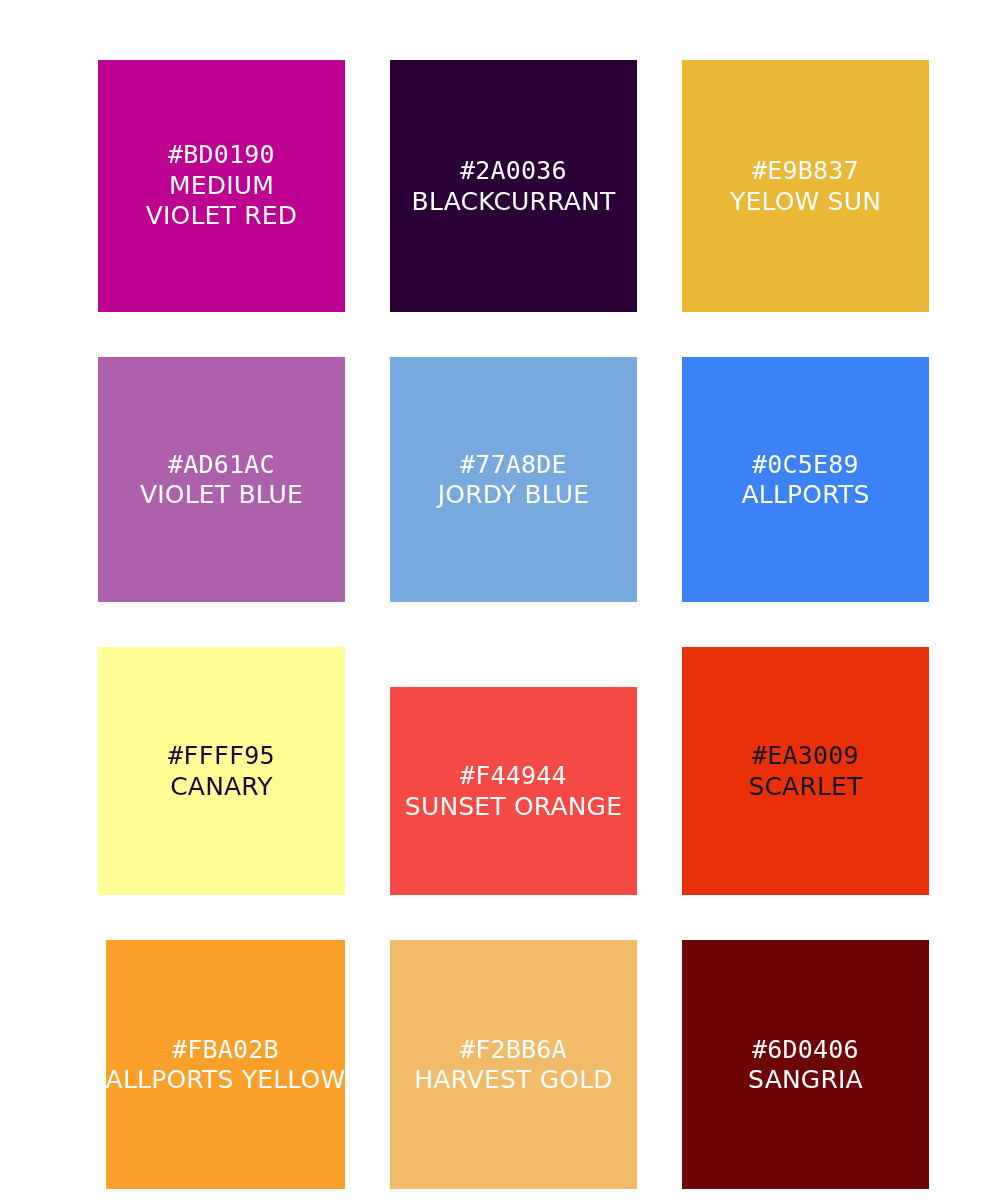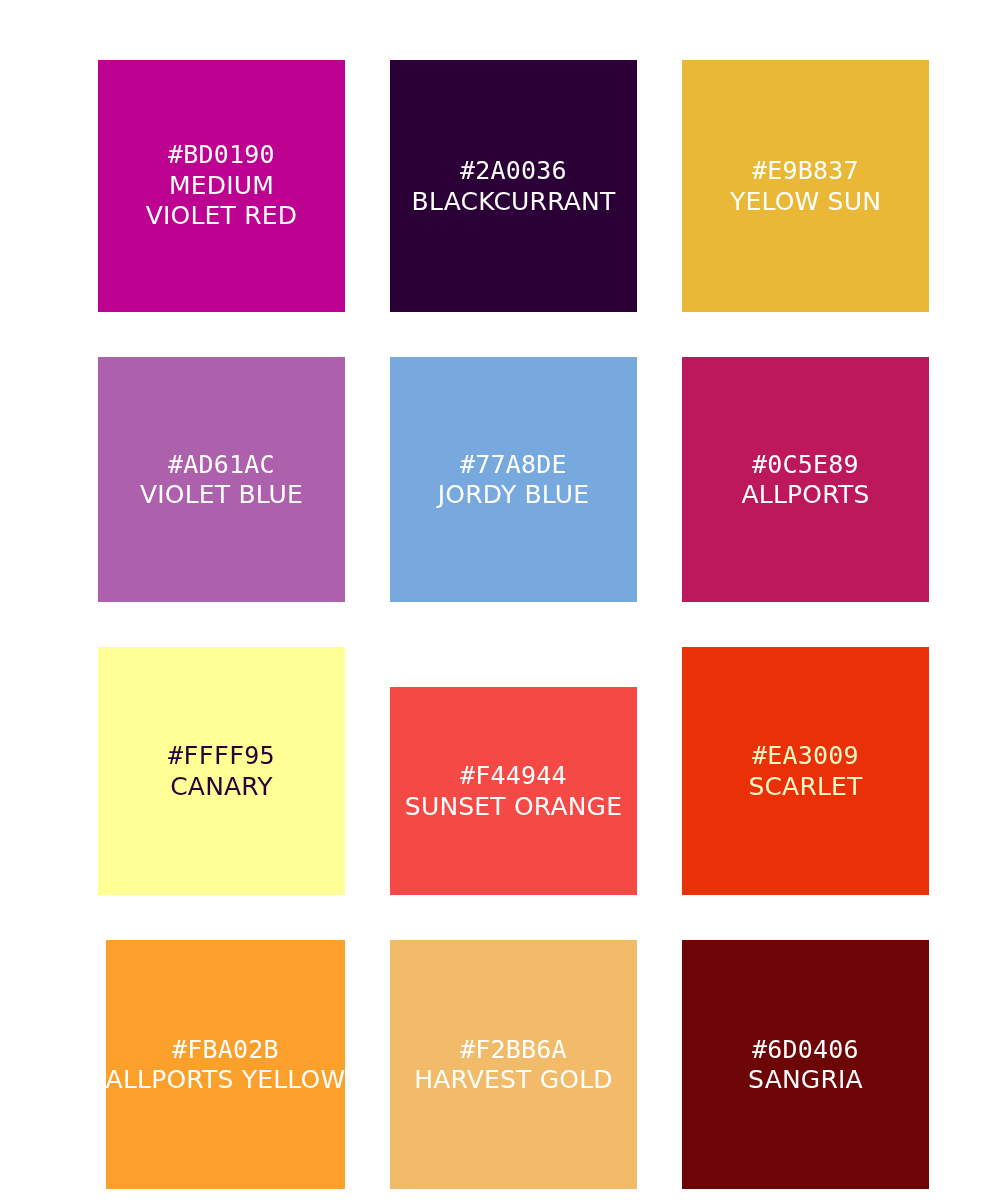--- a/index.html
+++ b/index.html
@@ -102,40 +102,40 @@
         <span class="swatch-hex">#AD61AC</span>
         <span class="swatch-name">VIOLET BLUE</span>
       </div>
     </div>
     <div class="swatch" style="background: rgb(119, 168, 222);">
       <div class="swatch-label" style="color: rgb(255, 255, 255);">
         <span class="swatch-hex">#77A8DE</span>
         <span class="swatch-name">JORDY BLUE</span>
       </div>
     </div>
-    <div class="swatch" style="background: #be185d;">
+    <div class="swatch" style="background: #3b82f6;">
       <div class="swatch-label" style="color: rgb(255, 255, 255);">
         <span class="swatch-hex">#0C5E89</span>
         <span class="swatch-name">ALLPORTS</span>
       </div>
     </div>
     <div class="swatch" style="background: rgb(255, 255, 149);">
       <div class="swatch-label" style="color: rgb(42, 0, 54);">
         <span class="swatch-hex">#FFFF95</span>
         <span class="swatch-name">CANARY</span>
       </div>
     </div>
     <div class="swatch" style="background: rgb(244, 73, 68); margin-top: 40px;">
       <div class="swatch-label" style="color: rgb(255, 255, 255);">
         <span class="swatch-hex">#F44944</span>
         <span class="swatch-name">SUNSET ORANGE</span>
       </div>
     </div>
     <div class="swatch" style="background: rgb(234, 48, 9);">
-      <div class="swatch-label" style="color: #fef9c3;">
+      <div class="swatch-label" style="color: #0f172a;">
         <span class="swatch-hex">#EA3009</span>
         <span class="swatch-name">SCARLET</span>
       </div>
     </div>
     <div class="swatch" style="background: rgb(251, 160, 43); margin-left: 8px;">
       <div class="swatch-label" style="color: rgb(255, 255, 255);">
         <span class="swatch-hex">#FBA02B</span>
         <span class="swatch-name">ALLPORTS YELLOW</span>
       </div>
     </div>

